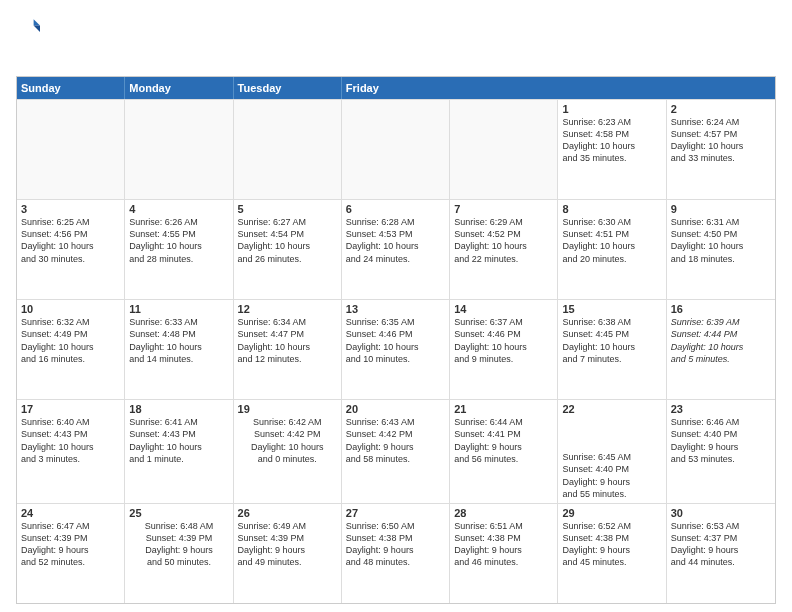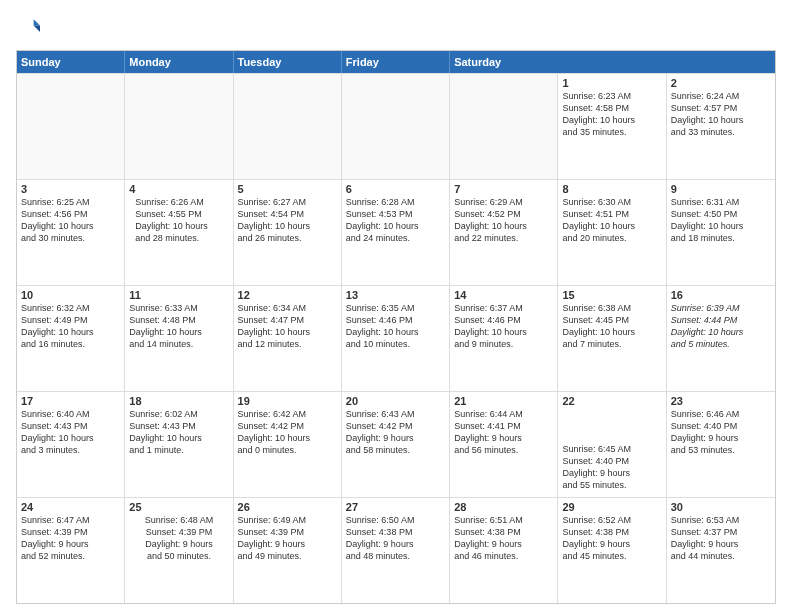--- a/index.html
+++ b/index.html
@@ -9,20 +9,21 @@
       width: 792px;
       height: 612px;
       overflow: hidden;
     }
     .page {
       width: 792px;
       height: 612px;
       padding: 16px 16px 8px 16px;
       display: flex;
       flex-direction: column;
+      gap: 26px;
     }
     .header {
       display: flex;
       justify-content: space-between;
       align-items: flex-start;
       margin-bottom: 10px;
     }
     .logo {
       display: flex;
       align-items: center;
@@ -123,21 +124,20 @@
       <div class="location"></div>
     </div>
   </div>
 
   <div class="calendar">
     <div class="cal-header">
     <div class="cal-header-cell">Sunday</div>
         <div class="cal-header-cell">Monday</div>
         <div class="cal-header-cell">Tuesday</div>
         <div class="cal-header-cell">Friday</div>
-        <div class="cal-header-cell">Saturday</div>
       </div>
     <div class="cal-body">
     <div class="cal-row">
           <div class="cal-cell empty"></div>
           <div class="cal-cell empty"></div>
           <div class="cal-cell empty"></div>
           <div class="cal-cell empty"></div>
           <div class="cal-cell empty"></div>
           <div class="cal-cell">
             <span class="day-num">1</span>
@@ -157,21 +157,21 @@
         <div class="cal-row">
           <div class="cal-cell">
             <span class="day-num">3</span>
             <div class="cell-text" style="white-space: pre-line;">Sunrise: 6:25 AM
 Sunset: 4:56 PM
 Daylight: 10 hours
 and 30 minutes.</div>
           </div>
           <div class="cal-cell">
             <span class="day-num">4</span>
-            <div class="cell-text" style="white-space: pre-line; margin-left: 6px;">Sunrise: 6:26 AM
+            <div class="cell-text" style="white-space: pre-line;">Sunrise: 6:26 AM
 Sunset: 4:55 PM
 Daylight: 10 hours
 and 28 minutes.</div>
           </div>
           <div class="cal-cell">
             <span class="day-num">5</span>
             <div class="cell-text" style="white-space: pre-line;">Sunrise: 6:27 AM
 Sunset: 4:54 PM
 Daylight: 10 hours
 and 26 minutes.</div>
@@ -259,28 +259,28 @@
         <div class="cal-row">
           <div class="cal-cell">
             <span class="day-num">17</span>
             <div class="cell-text" style="white-space: pre-line;">Sunrise: 6:40 AM
 Sunset: 4:43 PM
 Daylight: 10 hours
 and 3 minutes.</div>
           </div>
           <div class="cal-cell">
             <span class="day-num">18</span>
-            <div class="cell-text" style="white-space: pre-line;">Sunrise: 6:02 AM
+            <div class="cell-text" style="white-space: pre-line;">Sunrise: 6:41 AM
 Sunset: 4:43 PM
 Daylight: 10 hours
 and 1 minute.</div>
           </div>
           <div class="cal-cell">
             <span class="day-num">19</span>
-            <div class="cell-text" style="white-space: pre-line;">Sunrise: 6:42 AM
+            <div class="cell-text" style="white-space: pre-line; text-align: center;">Sunrise: 6:42 AM
 Sunset: 4:42 PM
 Daylight: 10 hours
 and 0 minutes.</div>
           </div>
           <div class="cal-cell">
             <span class="day-num">20</span>
             <div class="cell-text" style="white-space: pre-line;">Sunrise: 6:43 AM
 Sunset: 4:42 PM
 Daylight: 9 hours
 and 58 minutes.</div>

